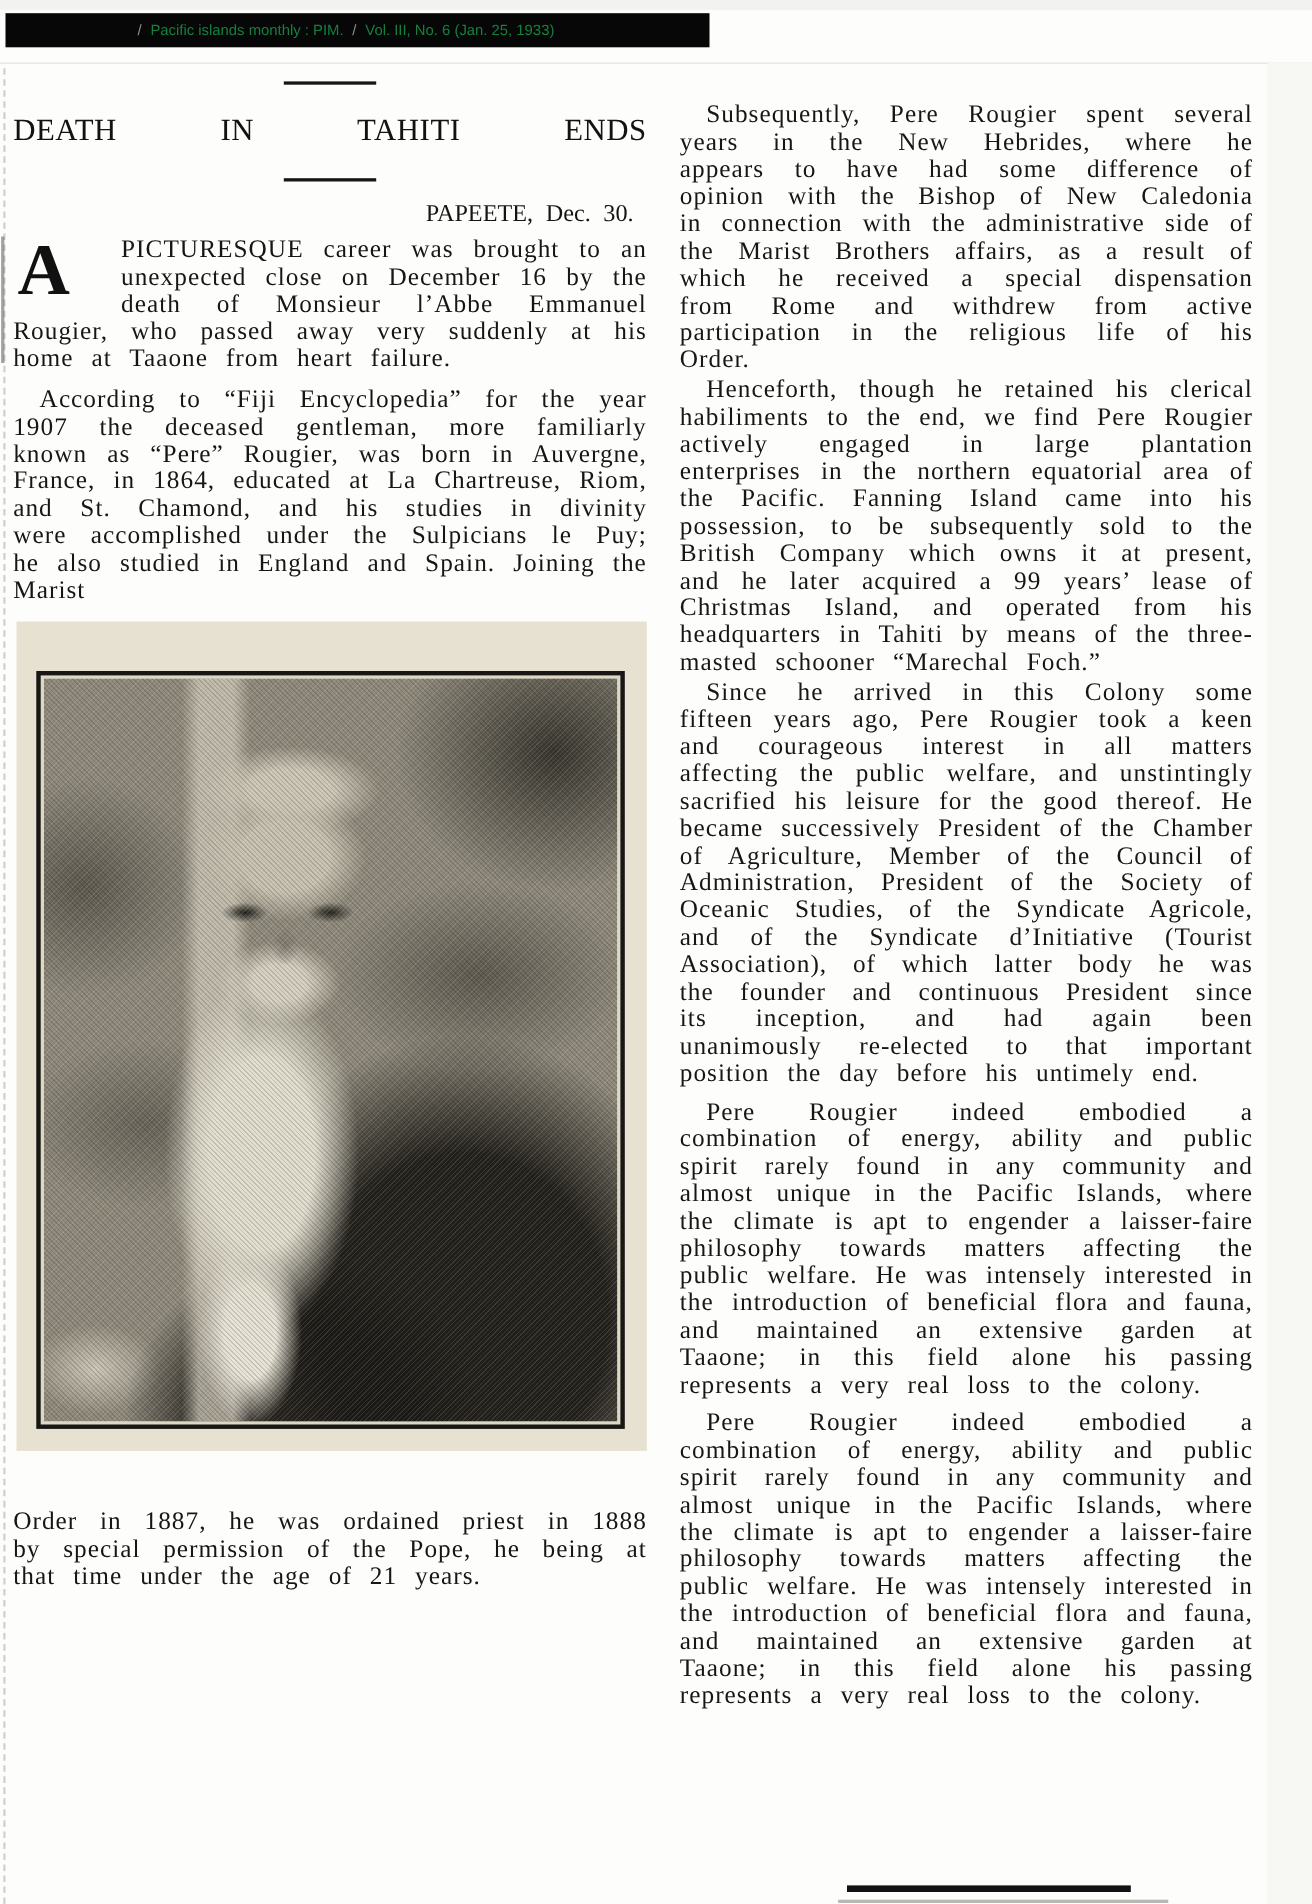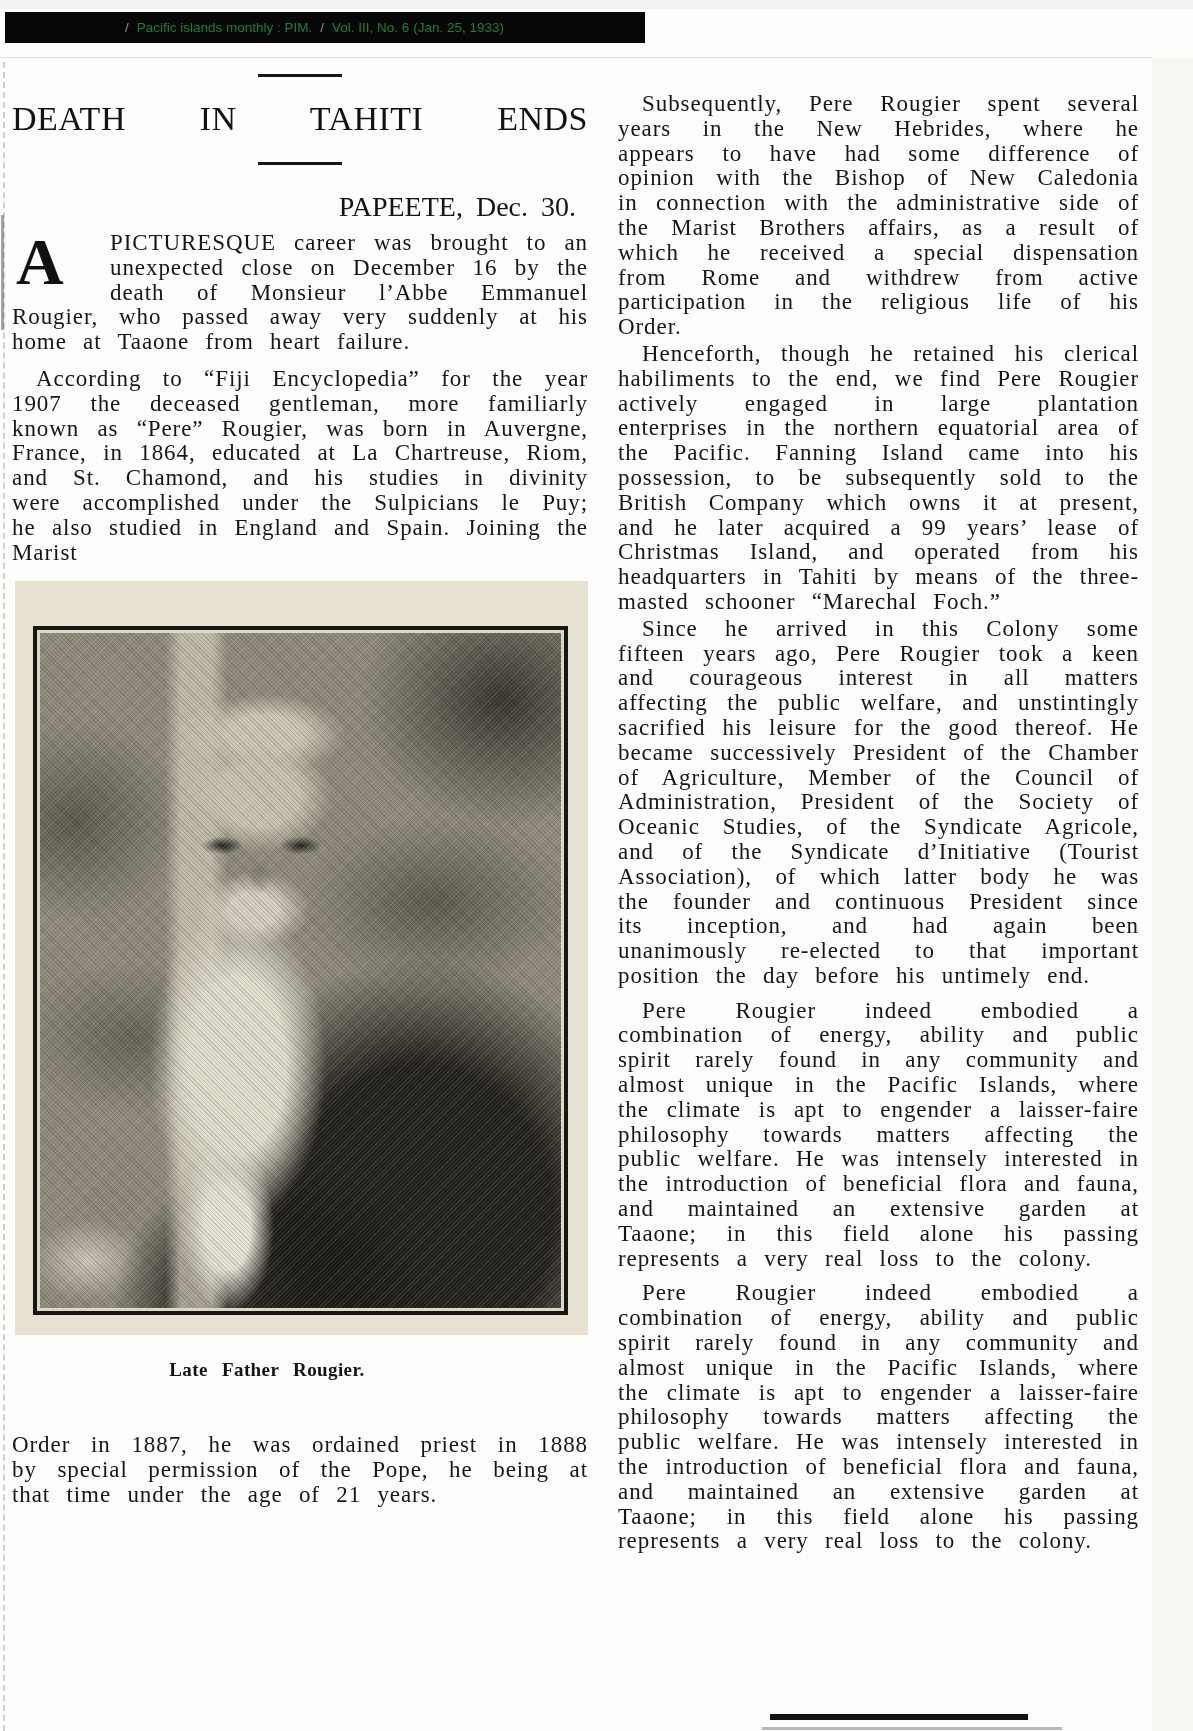--- a/index.html
+++ b/index.html
@@ -24,28 +24,28 @@
   
   .col { position:absolute; color:#141412; }
   .col-left  { left:12px;  top:64px; width:576px; }
   .col-right { left:618px; top:82px; width:521px; }
 
   .rule-sm { width:84px; height:3px; background:#161616; margin:10px auto 16px auto; }
   .rule-sm.second { margin:18px auto 8px auto; }
 
   .headline { color:#121210; }
   .headline-line {
-    font-size:34px; line-height:51px; letter-spacing:.5px;
+    font-size:28px; line-height:51px; letter-spacing:.5px;
     text-align:justify; text-align-last:justify; font-weight:500;
   }
   .byline {
     font-size:20px; font-weight:bold; font-style:italic; text-align:center;
     word-spacing:10px; margin-top:4px; color:#1a1a18;
   }
-  .dateline { font-size:28px; text-align:right; padding-right:12px; margin-top:26px; word-spacing:6px; }
+  .dateline { font-size:22px; text-align:right; padding-right:12px; margin-top:16px; word-spacing:6px; }
 
   p.body {
     font-size:23px; line-height:24.8px; text-align:justify;
     letter-spacing:.04em; word-spacing:.42em; color:#161614;
   }
   p.body.indent { text-indent:24px;margin-top:10px; }
   .dropcap {
     float:left; font-size:66px; line-height:58px; height:70px; width:58px;
     font-weight:bold; margin:2px 36px 0 4px; color:#111;
   }
@@ -134,21 +134,20 @@
     <p class="body indent" style="margin-top:12px;">According to “Fiji Encyclopedia” for the year 1907 the deceased gentleman, more familiarly known as “Pere” Rougier, was born in Auvergne, France, in 1864, educated at La Chartreuse, Riom, and St. Chamond, and his studies in divinity were accomplished under the Sulpicians le Puy; he also studied in England and Spain. Joining the Marist</p>
 
     <div class="photo-block">
       <div class="photo-frame">
         <div class="photo-img">
           <div class="photo-grain"></div>
         </div>
       </div>
     </div>
 
-    <div class="photo-caption">Late Father Rougier.</div>
 
     <p class="body after-photo">Order in 1887, he was ordained priest in 1888 by special permission of the Pope, he being at that time under the age of 21 years.</p>
 
 
   </div>
 
   <div class="col col-right">
 
     <p class="body indent">Subsequently, Pere Rougier spent several years in the New Hebrides, where he appears to have had some difference of opinion with the Bishop of New Caledonia in connection with the administrative side of the Marist Brothers affairs, as a result of which he received a special dispensation from Rome and withdrew from active participation in the religious life of his Order.</p>
 

